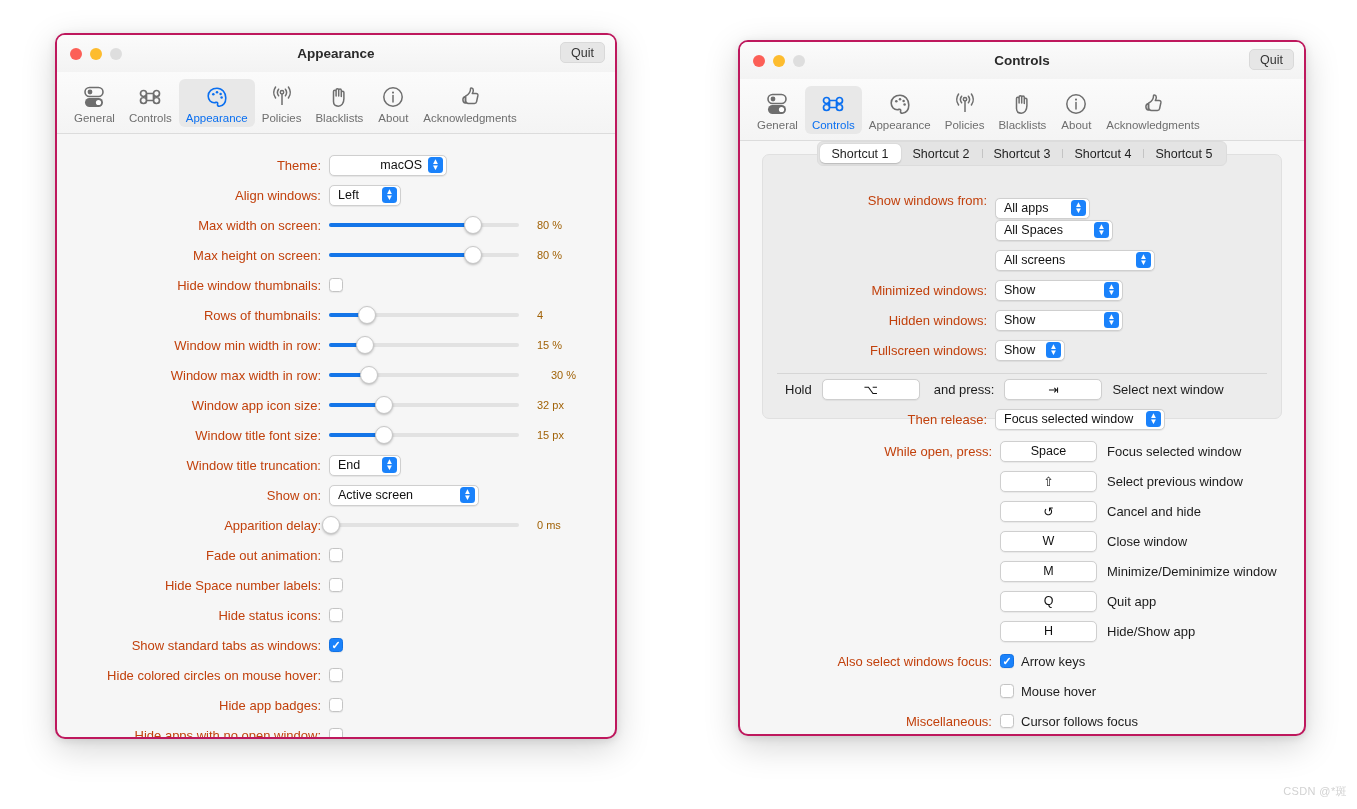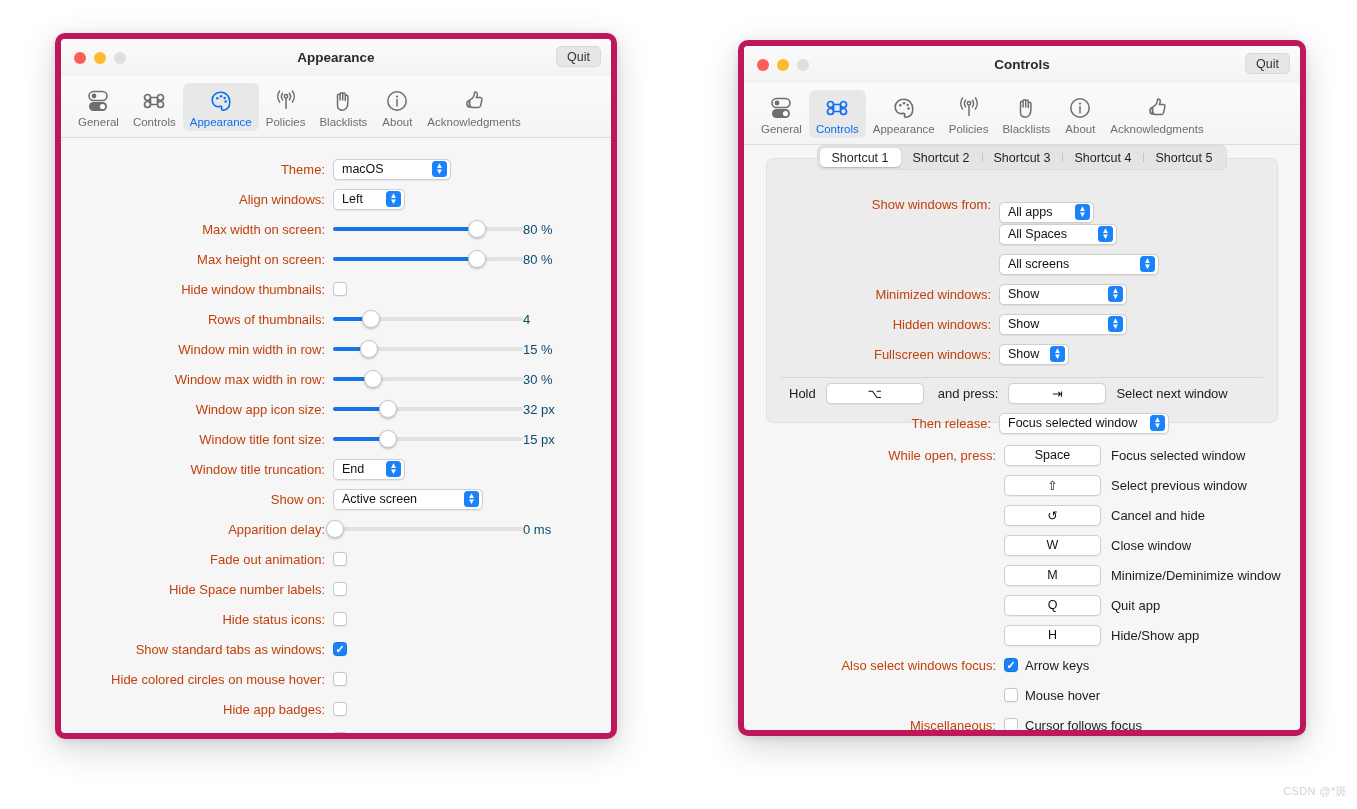--- a/index.html
+++ b/index.html
@@ -9,21 +9,21 @@
     font-family: "Liberation Sans", sans-serif;
     overflow: hidden;
   }
   body { position: relative; }
 
   
   .window {
     position: absolute;
     background: #f6f6f6;
     border-radius: 10px;
-    border: 6px solid #be185d;
+    border: 2px solid #be185d;
     box-shadow: 0 10px 34px rgba(0,0,0,0.17), 0 2px 8px rgba(0,0,0,0.10);
     overflow: hidden;
   }
   #win-appearance { left: 55px; top: 33px; width: 562px; height: 706px; }
   #win-controls   { left: 738px; top: 40px; width: 568px; height: 696px; }
 
   .titlebar {
     position: relative;
     height: 37px;
     background: linear-gradient(#fbfbfb, #f3f3f3);
@@ -67,21 +67,21 @@
   .body-area { padding: 0; position: relative; }
 
   .row {
     display: flex; align-items: center;
     height: 30px;
   }
   .row .lbl {
     text-align: right; font-size: 13px; color: #c2410c;
     padding-right: 8px;
   }
-  .unit { font-size: 13px; color: #0c4a6e; margin-left: 0; }
+  .unit { font-size: 11px; color: #a16207; margin-left: 18px; }
 
   
   .popup {
     display: inline-flex; align-items: center;
     background: #fff; border: 1px solid #cfcfcf; border-radius: 5px;
     height: 21px; font-size: 12.5px; color: #111;
     padding: 0 3px 0 8px; box-shadow: 0 0.5px 1px rgba(0,0,0,0.07);
     white-space: nowrap;
   }
   .popup .pv { flex: 1; }
@@ -241,21 +241,21 @@
       <path d="M8.5 12.4c-1.6.3-2.6 1.6-2.6 3.3 0 1.8 1 3.1 2.6 3.4z" fill="none" stroke="#6e6e6e" stroke-width="1.5" stroke-linejoin="round"></path>
           </svg>
         </span>
                    <span class="tb-label">Acknowledgments</span>
       </div>
     </div>
 
   <div class="body-area" id="appearance-rows" style="padding-top: 16px;">
       <div class="row">
         <div class="lbl" style="width:272px">Theme:</div>
-        <div style="display:flex;align-items:center;">
+        <div style="display:flex;align-items:center;text-align:right;">
           <div class="popup" style="width:118px">
              <span class="pv"> macOS</span>
             <span class="chev">
               <span>▲</span>
               <span>▼</span>
             </span>
           </div>
         </div>
       </div>
       <div class="row">
@@ -315,21 +315,21 @@
           <div class="slider" style="width:190px">
              <div class="track"></div>
              <div class="fill" style="width:19%"></div>
              <div class="thumb" style="left:19%"></div>
            </div>
           <span class="unit">15 %</span>
         </div>
       </div>
       <div class="row">
         <div class="lbl" style="width:272px">Window max width in row:</div>
-        <div style="display:flex;align-items:center;">
+        <div style="display:flex;align-items:center;gap:14px;">
           <div class="slider" style="width:190px">
              <div class="track"></div>
              <div class="fill" style="width:21%"></div>
              <div class="thumb" style="left:21%"></div>
            </div>
           <span class="unit">30 %</span>
         </div>
       </div>
       <div class="row">
         <div class="lbl" style="width:272px">Window app icon size:</div>

